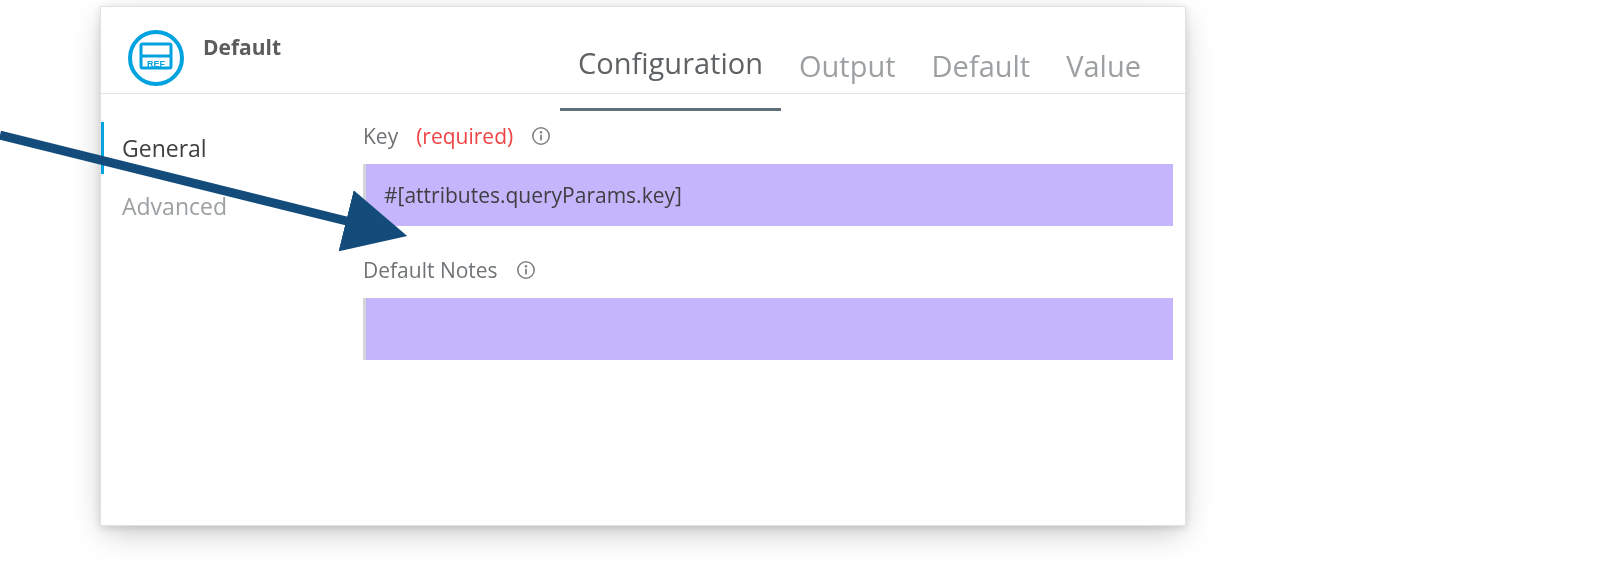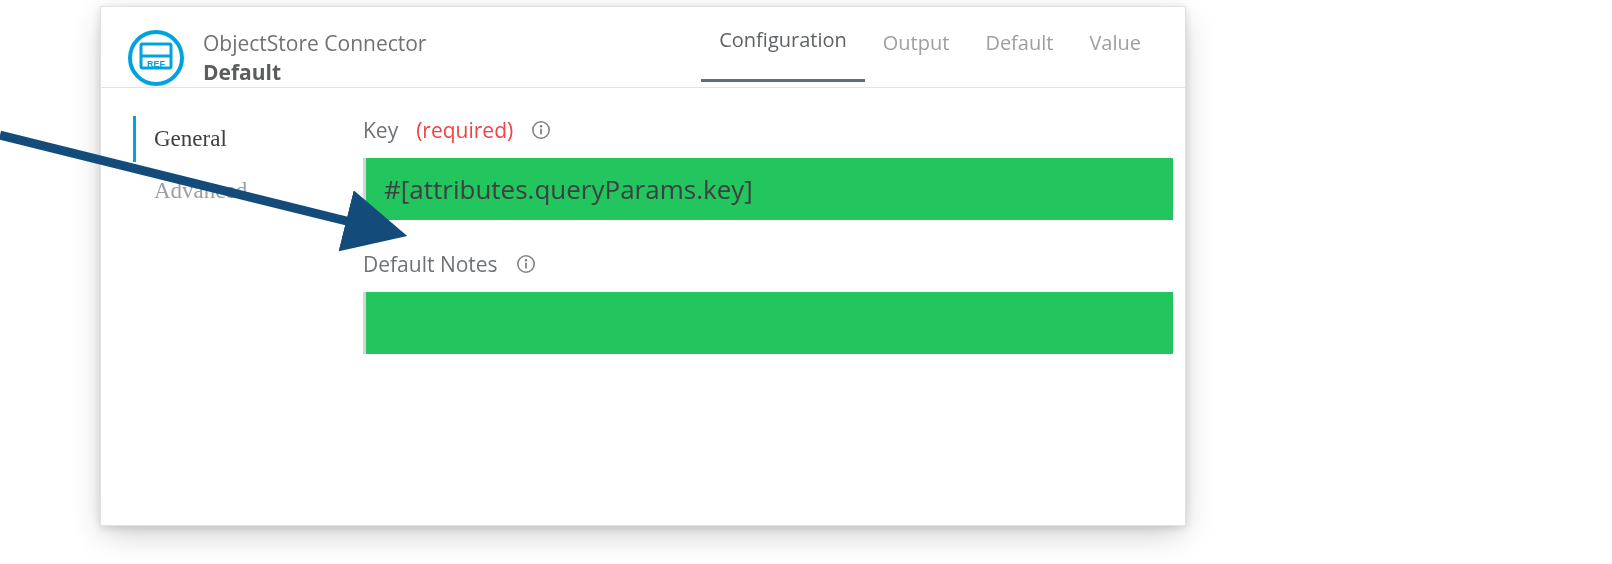--- a/index.html
+++ b/index.html
@@ -52,42 +52,40 @@
     font-weight: 700;
     margin-top: 2px;
   }
   .tabs {
     margin-left: auto;
     display: flex;
     align-items: flex-end;
     height: 100%;
   }
   .tab {
-    font-size: 20px;
+    font-size: 29px;
     color: #9CA0A3;
     padding: 0 18px 26px 18px;
     cursor: pointer;
     position: relative;
-    top: 1px;
+    top: 18px;
     font-weight: 400;
   }
   .tab.active {
     color: #5F6264;
     border-bottom: 3px solid #5E6F78;
     font-weight: 400;
   }
   .panel-body {
     display: flex;
     padding-top: 28px;
   }
   .sidenav {
     width: 262px;
-    padding-left: 32px;
     padding-right: 12px;
-    font-family: Liberation Serif, serif;
   }
   .sidenav-item {
     font-size: 23px;
     color: #9CA0A3;
     padding: 10px 0 10px 18px;
     margin-bottom: 6px;
     border-left: 3px solid transparent;
     cursor: pointer;
     font-weight: 400;
   }
@@ -113,25 +111,25 @@
   .field-label-hint { color: #ef4444; }
   .info-icon {
     width: 20px;
     height: 20px;
     color: #7F8385;
     display: inline-flex;
   }
   .field-input {
     display: block;
     width: 100%;
-    background: #22c55e;
+    background: #c4b5fd;
     border: none;
     border-left: 3px solid #D3D5D6;
     height: 62px;
-    font-size: 26px;
+    font-size: 21px;
     color: #3D3F41;
     padding: 0 18px;
     font-family: inherit;
     outline: none;
   }
   .field-input::placeholder { color: #B4B7B9; }
   
   .annotation-arrow {
     position: absolute;
     top: 115px;
@@ -148,21 +146,20 @@
   <div class="panel-header">
     <span class="component-icon">
       <svg viewBox="0 0 58 58" width="58" height="58">
         <circle cx="29" cy="29" r="26" fill="#fff" stroke="#00A3E0" stroke-width="4"></circle>
         <rect x="14" y="15" width="30" height="24" rx="1.5" fill="none" stroke="#00A3E0" stroke-width="3"></rect>
         <line x1="14" y1="27" x2="44" y2="27" stroke="#00A3E0" stroke-width="3"></line>
         <text x="29" y="37.5" text-anchor="middle" font-family="Arial" font-size="9" font-weight="700" fill="#00A3E0">REF</text>
       </svg>
     </span>
     <div class="component-titles">
-      <div class="component-type">ObjectStore Connector</div>
       <div class="component-op">Default</div>
     </div>
     <div class="tabs">
       <div class="tab active">Configuration</div>
       <div class="tab">Output</div>
       <div class="tab">Default</div>
       <div class="tab">Value</div>
     </div>
   </div>
 

